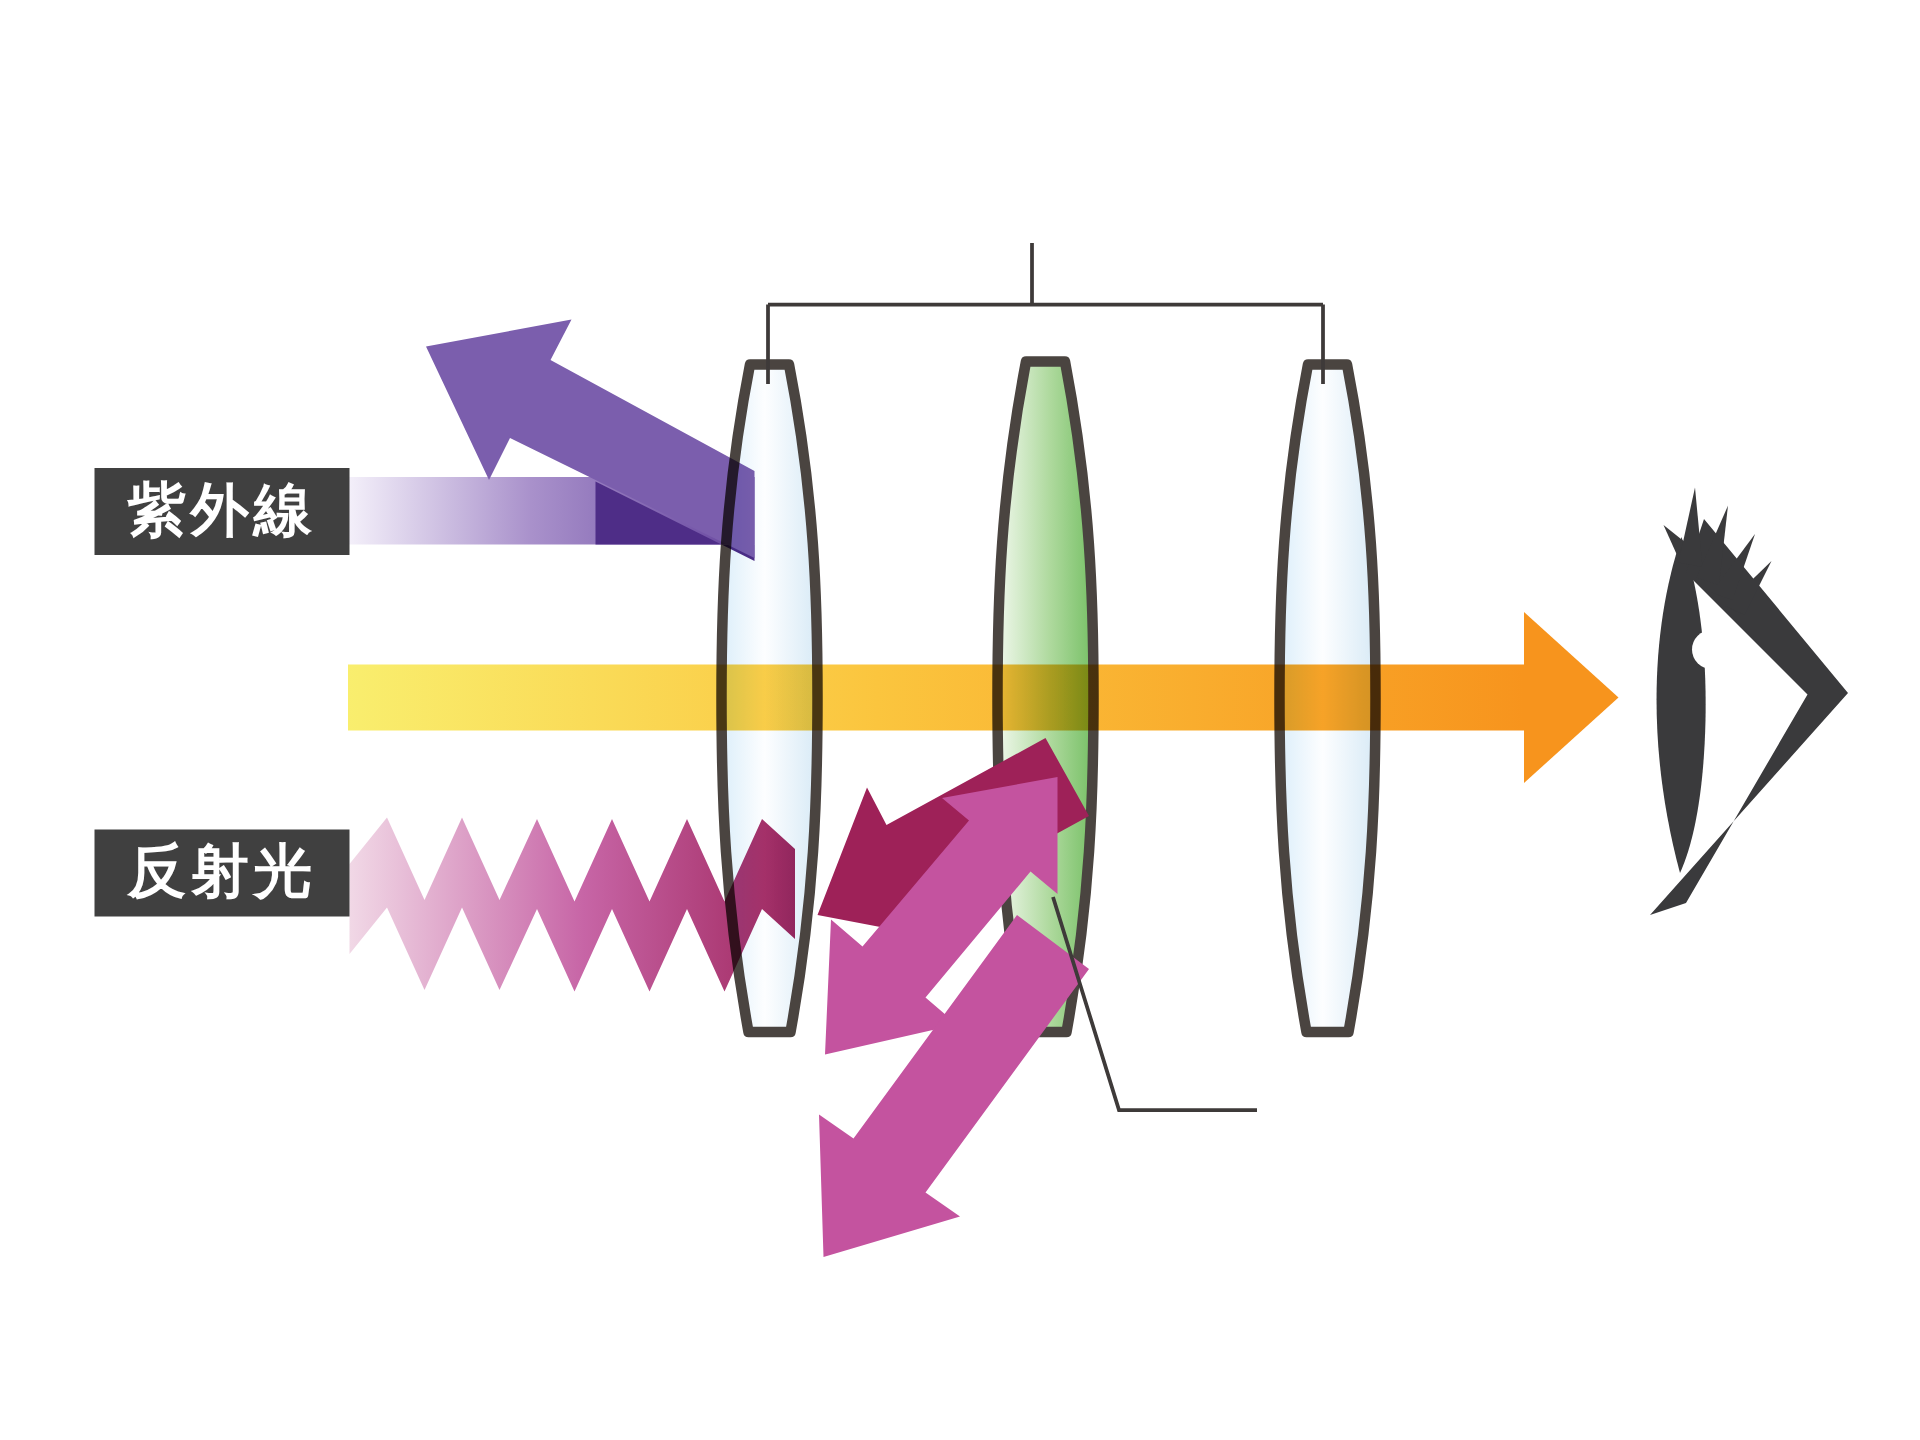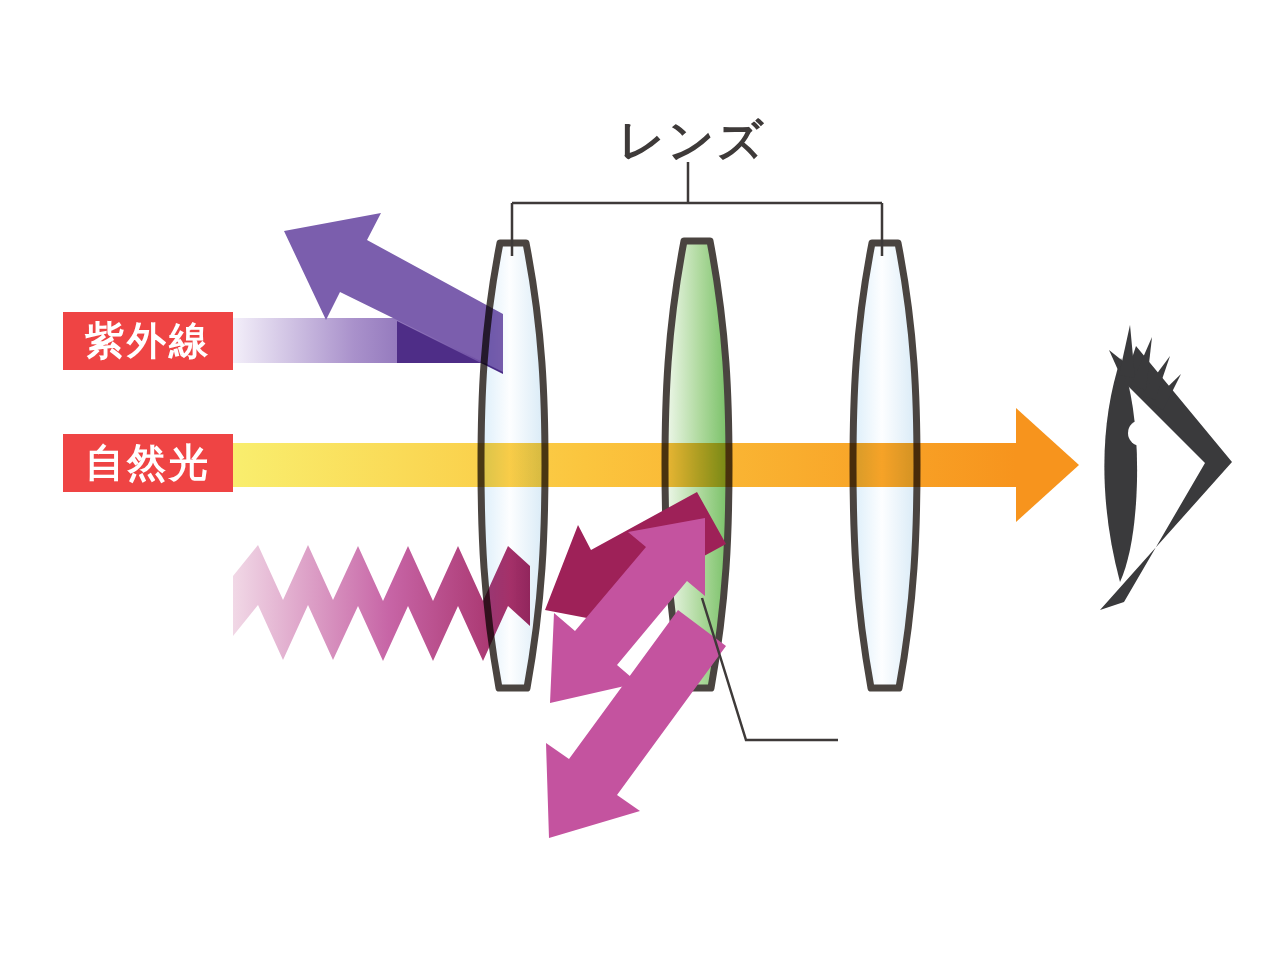--- a/index.html
+++ b/index.html
@@ -6,21 +6,21 @@
   .stage{
     position:relative;width:1280px;height:960px;background:#ffffff;overflow:hidden;
     font-family:"Liberation Sans","DejaVu Sans",sans-serif;
   }
   .stage svg{position:absolute;left:0;top:0;}
   .diagram-title{
     position:absolute;left:542px;top:110px;width:300px;text-align:center;
     font-size:46px;font-weight:bold;color:#3e3a39;letter-spacing:2px;white-space:nowrap;
   }
   .ray-label{
-    position:absolute;left:63px;width:170px;height:58px;background:#ef4444;color:#ffffff;
+    position:absolute;left:63px;width:170px;height:58px;background:#404040;color:#ffffff;
     font-size:39px;font-weight:bold;line-height:58px;text-align:center;letter-spacing:3px;
   }
   .ray-label.uv{top:312px;}
   .ray-label.natural{top:434px;}
   .ray-label.reflected{top:553px;}
   .filter-label{
     position:absolute;left:843px;top:715px;font-size:43px;font-weight:bold;color:#3e3a39;
     letter-spacing:1px;white-space:nowrap;
   }
   .lens-path{stroke:#4a4440;stroke-width:7;stroke-linejoin:round;mix-blend-mode:multiply;}
@@ -86,19 +86,18 @@
       <path d="M1136,346 L1232,462 L1100,610 L1124,602 L1205,463 L1124,382 Z" fill="#3a3a3c"></path>
       <polygon points="1109,350 1124,362 1118,370" fill="#3a3a3c"></polygon>
       <polygon points="1119,375 1130,325 1135,378" fill="#3a3a3c"></polygon>
       <polygon points="1131,385 1152,337 1146,390" fill="#3a3a3c"></polygon>
       <polygon points="1141,395 1170,356 1155,400" fill="#3a3a3c"></polygon>
       <polygon points="1150,404 1181,374 1163,410" fill="#3a3a3c"></polygon>
       <circle cx="1141" cy="433" r="13" fill="#ffffff"></circle>
     </g>
   </svg>
 
-  <div class="diagram-title">レンズ</div>
 
   <div class="ray-label uv">紫外線</div>
-  <div class="ray-label natural">自然光</div>
+  <div class="ray-label reflected">反射光</div>
 
 
 </div>
 
 </body></html>

